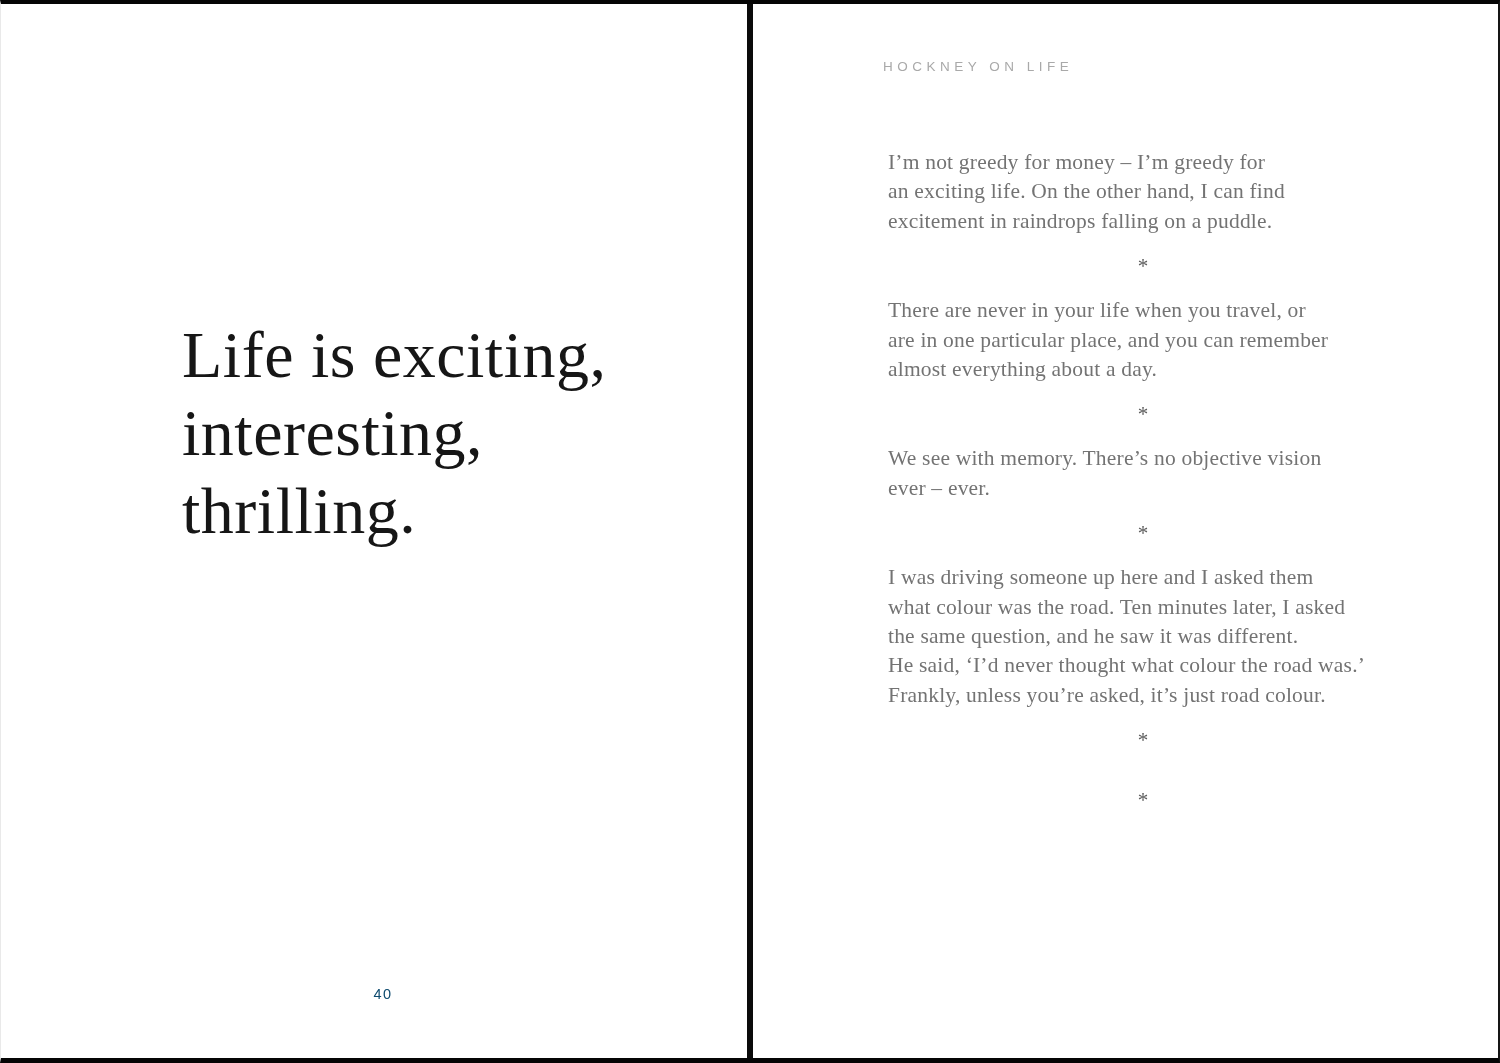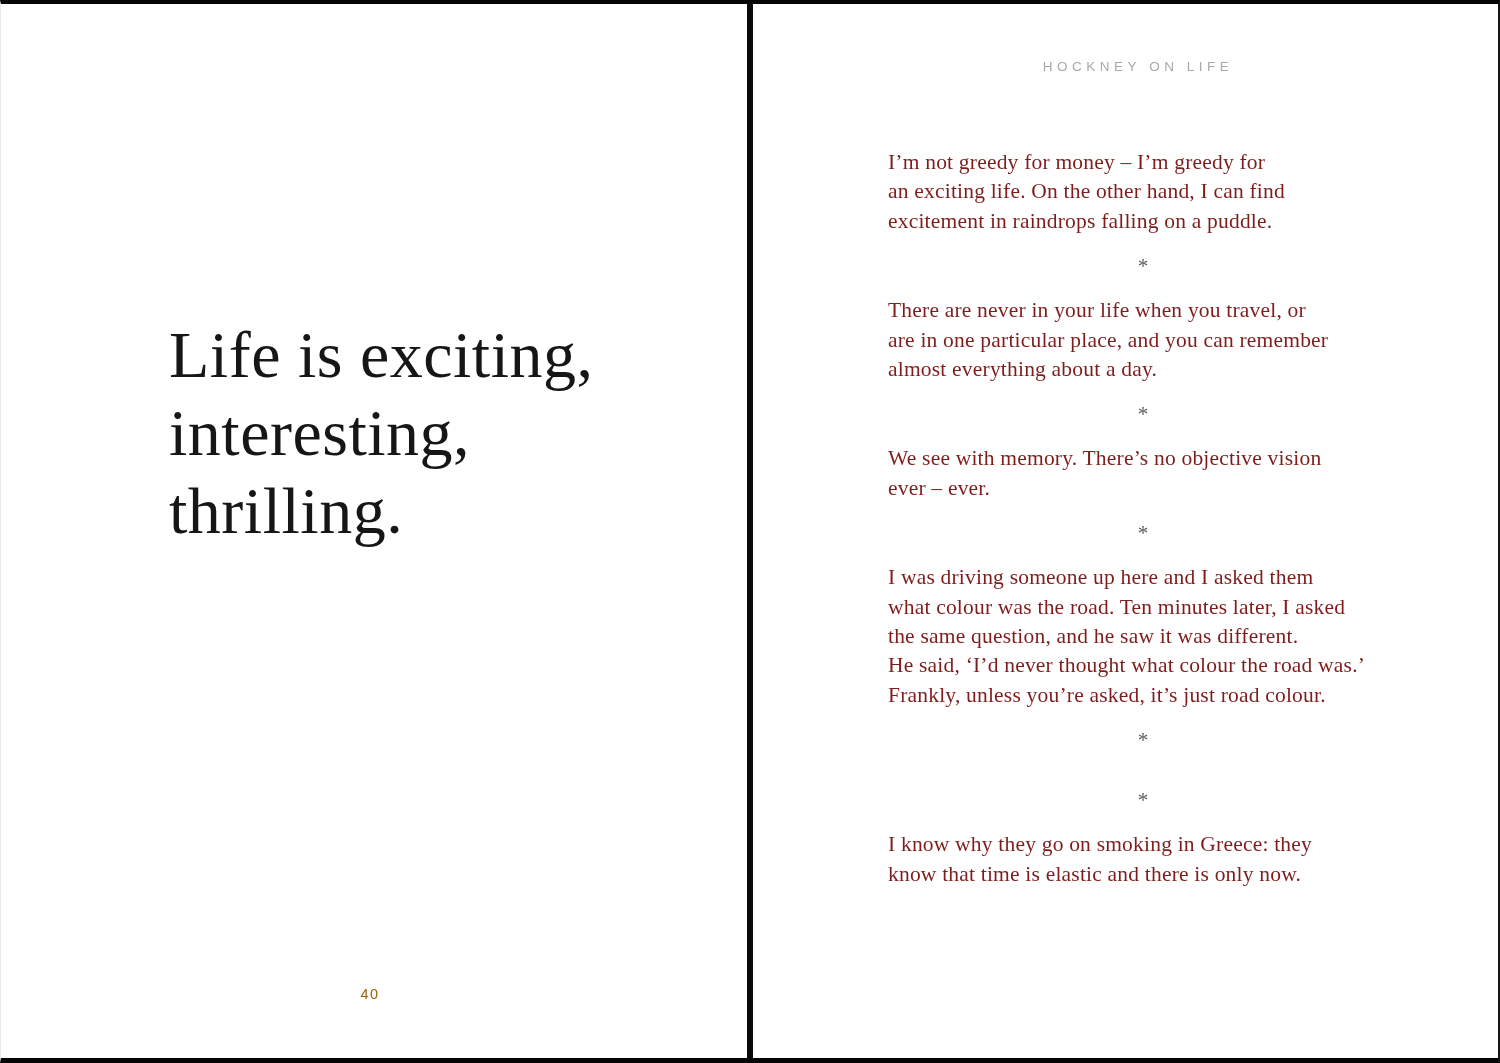--- a/index.html
+++ b/index.html
@@ -19,21 +19,21 @@
     border-right: 2px solid #151515;
     border-left: 1px solid #e9e9e9;
     overflow: hidden;
   }
   .page {
     position: absolute;
     top: 0;
     height: 1054px;
     background: #ffffff;
   }
-  .page-left  { left: 4px;     width: 899px; padding-left: 8px; }
+  .page-left  { left: 17px;     width: 899px; padding-left: 8px; }
   .page-right { left: 752px; width: 745px; }
   .spine {
     position: absolute;
     top: 0;
     left: 746px;
     width: 6px;
     height: 1054px;
     background: #0a0a0a;
   }
 
@@ -48,55 +48,55 @@
     color: #161616;
     white-space: pre-line;
   }
 
   
   .running-header {
     position: absolute;
     left: 130px;
     top: 55px;
     width: 510px;
-    text-align: center;
+    text-align: left;
     font-family: "Liberation Sans", sans-serif;
     font-size: 13.5px;
     letter-spacing: 4.5px;
     color: #a9a9a9;
   }
   .quotes {
     position: absolute;
     left: 135px;
     top: 144px;
     width: 560px;
   }
   .quote {
     margin: 0;
     font-size: 21.5px;
     line-height: 29.4px;
     letter-spacing: 0.2px;
-    color: #7f1d1d;
+    color: #737373;
     white-space: pre-line;
   }
   .sep {
     height: 60px;
     line-height: 60px;
     width: 510px;
     text-align: center;
     font-size: 21px;
     color: #5c5c5c;
   }
   .page-num {
     position: absolute;
     top: 982px;
     font-family: "Liberation Sans", sans-serif;
     font-size: 14.5px;
     letter-spacing: 1.5px;
-    color: #a16207;
+    color: #0c4a6e;
     text-align: center;
   }
   .page-num-left  { left: 165px; width: 400px; }
   .page-num-right { left: 130px; width: 510px; }
 </style>
 </head>
 <body>
 
 <div class="spread">
 
@@ -124,19 +124,17 @@
       <p class="quote">We see with memory. There’s no objective vision
 ever – ever.</p>
       <div class="sep">*</div>
       <p class="quote">I was driving someone up here and I asked them
 what colour was the road. Ten minutes later, I asked
 the same question, and he saw it was different.
 He said, ‘I’d never thought what colour the road was.’
 Frankly, unless you’re asked, it’s just road colour.</p>
       <div class="sep">*</div>
       <div class="sep">*</div>
-      <p class="quote">I know why they go on smoking in Greece: they
-know that time is elastic and there is only now.</p>
     </div>
 
   </div>
 
 </div>
 
 </body></html>

